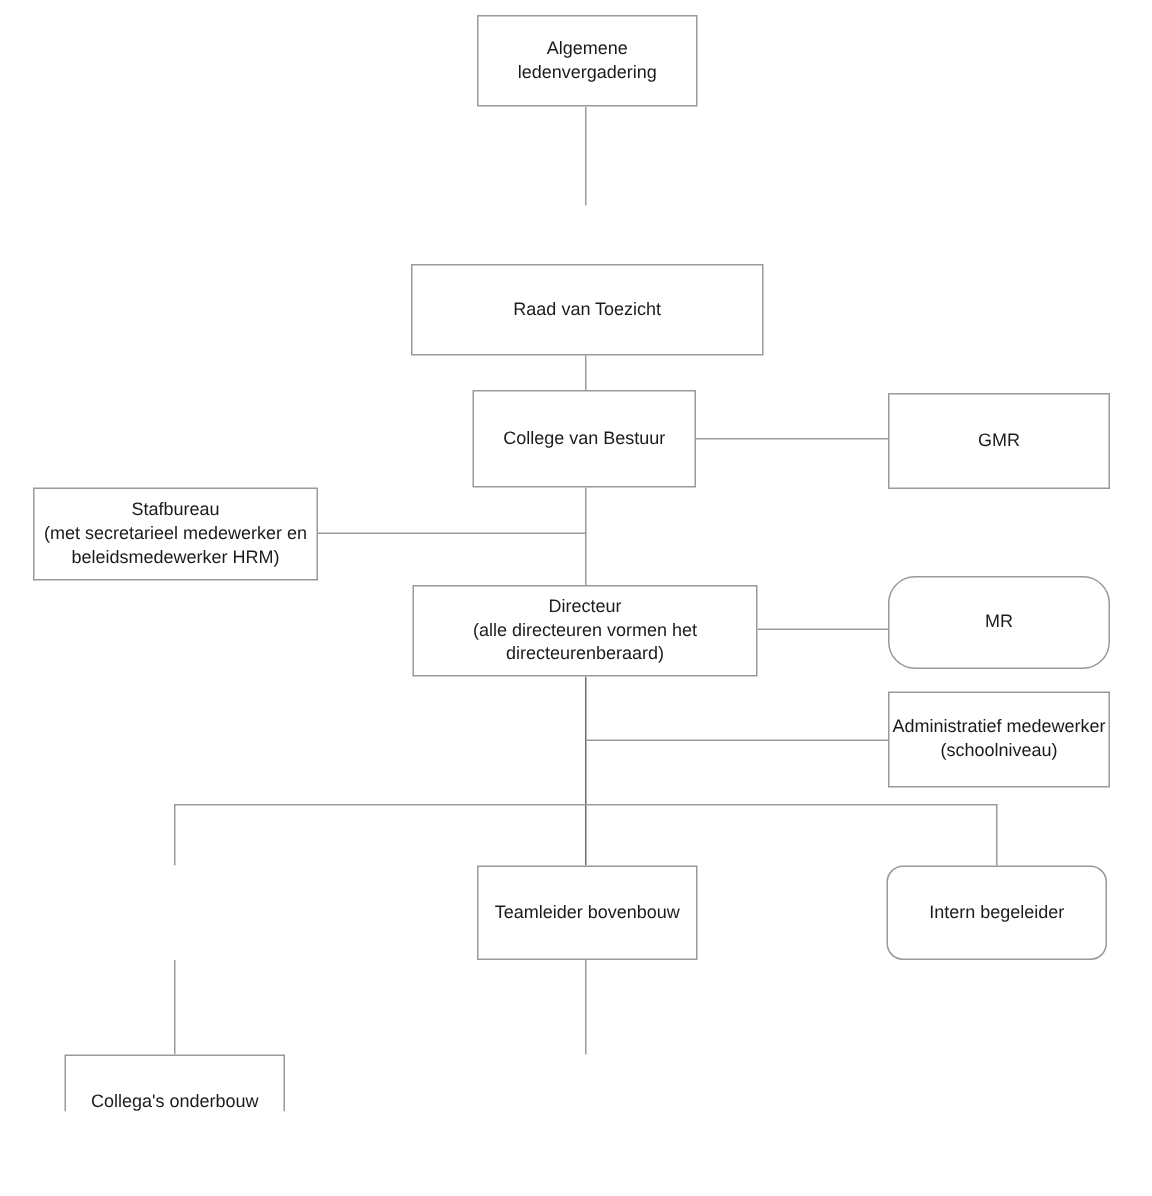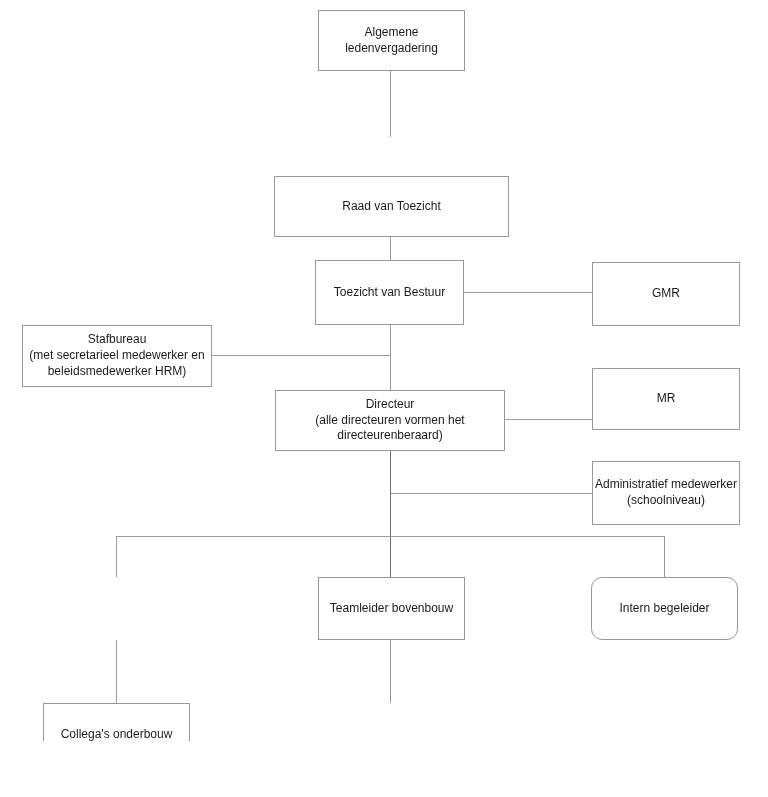--- a/index.html
+++ b/index.html
@@ -20,21 +20,21 @@
   .line{position:absolute;background:#9b9b9b;}
   .line-dark{background:#6e6e6e;}
 
   
   .p-algemene  {left:318px;top:10px; width:147px;height:61px;}
   .p-raad      {left:274px;top:137px;width:235px;height:61px;margin-top:39px;}
   .p-college   {left:315px;top:260px;width:149px;height:65px;}
   .p-gmr       {left:592px;top:262px;width:148px;height:64px;}
   .p-stafbureau{left:22px; top:325px;width:190px;height:62px;}
   .p-directeur {left:275px;top:390px;width:230px;height:61px;}
-  .p-mr        {left:592px;top:368px;width:148px;height:62px;}
+  .p-mr        {left:592px;top:384px;width:148px;height:62px;border-radius:18px;}
   .p-admin     {left:592px;top:461px;width:148px;height:64px;}
   .p-tl-onder  {left:43px; top:577px;width:147px;height:63px;}
   .p-tl-boven  {left:318px;top:577px;width:147px;height:63px;}
   .p-intern    {left:591px;top:577px;width:147px;height:63px;border-radius:11px;}
   .p-col-onder {left:43px; top:703px;width:147px;height:63px;}
   .p-col-boven {left:318px;top:703px;width:147px;height:63px;}
 
   
   .e1 {left:390px;top:71px; width:1px;  height:66px;}
   .e2 {left:390px;top:197px;width:1px;  height:63px;}
@@ -72,21 +72,21 @@
   <div class="node p-algemene">
     <span>Algemene</span>
     <span>ledenvergadering</span>
   </div>
 
   <div class="node p-raad">
     <span>Raad van Toezicht</span>
   </div>
 
   <div class="node p-college">
-    <span>Toezicht van Bestuur</span>
+    <span>College van Bestuur</span>
   </div>
 
   <div class="node p-stafbureau">
     <span>Stafbureau</span>
     <span>(met secretarieel medewerker en</span>
     <span>beleidsmedewerker HRM)</span>
   </div>
 
   <div class="node p-gmr">
     <span>GMR</span>

